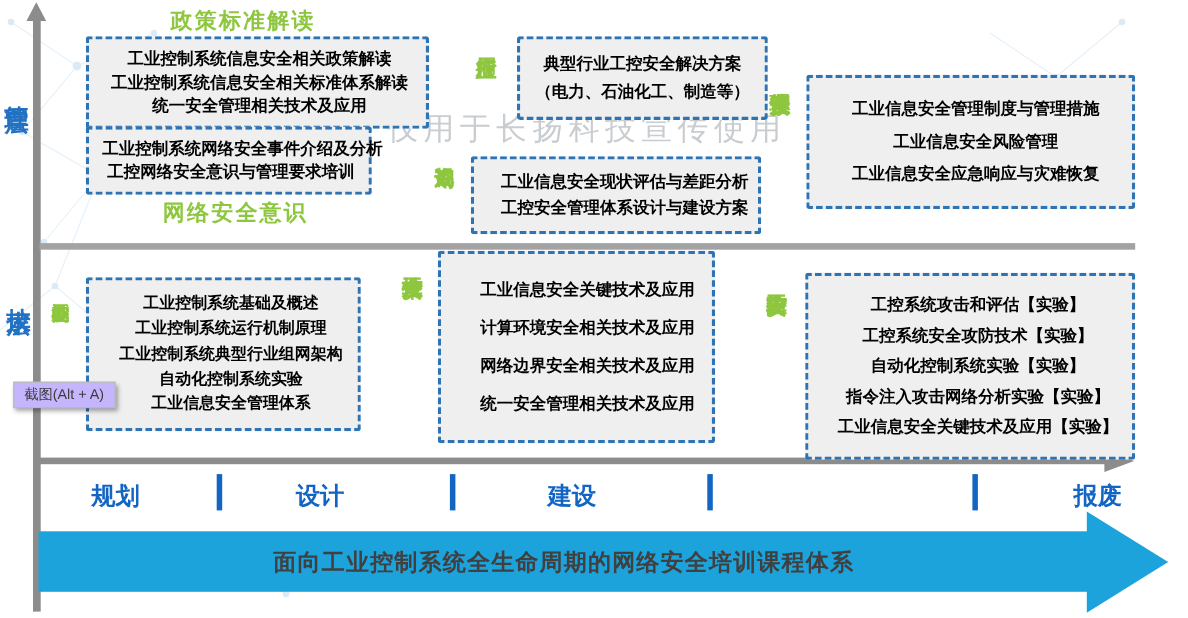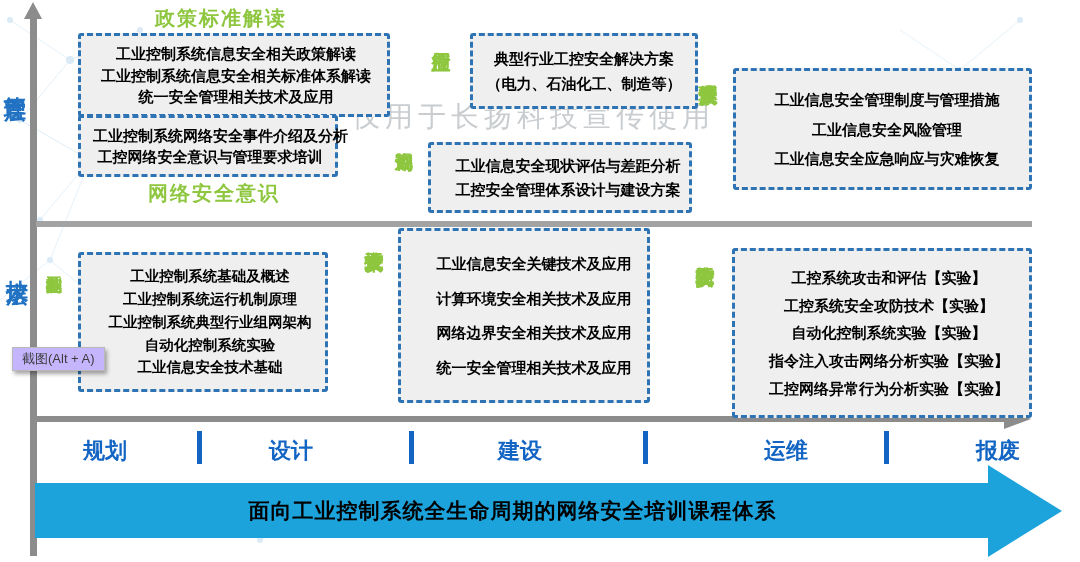--- a/index.html
+++ b/index.html
@@ -34,21 +34,21 @@
   .layer-v{position:absolute;color:#2272c3;font-weight:bold;font-size:22px;writing-mode:vertical-rl;
     text-orientation:upright;letter-spacing:3px;line-height:1;z-index:3;}
   
   .phase{position:absolute;top:436px;width:110px;text-align:center;color:#1365c4;font-weight:bold;font-size:22px;z-index:3;}
   .phase-tick{position:absolute;top:431px;width:5px;height:33px;background:#1365c4;z-index:3;}
   
   .banner-body{position:absolute;left:35px;top:483px;width:955px;height:55px;background:#1ca3dc;z-index:3;
     display:flex;align-items:center;justify-content:center;}
   .banner-head{position:absolute;left:988px;top:464.5px;width:0;height:0;z-index:3;
     border-top:46px solid transparent;border-bottom:46px solid transparent;border-left:74px solid #1ca3dc;}
-  .banner-text{color:#000000;font-size:21px;font-weight:bold;letter-spacing:1px;white-space:nowrap;}
+  .banner-text{color:#404040;font-size:21px;font-weight:bold;letter-spacing:1px;white-space:nowrap;}
   
   .watermark{position:absolute;left:352px;top:98px;color:#c9cdd0;font-size:28px;letter-spacing:5px;
     white-space:nowrap;z-index:1;}
   
   .tooltip{position:absolute;left:12px;top:347px;background:#c4b5fd;border:1px solid #b9b9b9;
     box-shadow:2px 3px 4px rgba(0,0,0,.35);padding:2px 9px;font-size:13px;color:#3c3c3c;
     white-space:nowrap;z-index:6;}
 </style>
 </head>
 <body>
@@ -123,42 +123,41 @@
     <div class="item">工业信息安全管理制度与管理措施</div>
     <div class="item">工业信息安全风险管理</div>
     <div class="item">工业信息安全应急响应与灾难恢复</div>
   </div>
 
   <div class="course-box" style="left:78px;top:252px;width:250px;height:140px;padding:6px 6px 6px 20px;">
     <div class="item" style="font-size:14.5px;">工业控制系统基础及概述</div>
     <div class="item" style="font-size:14.5px;">工业控制系统运行机制原理</div>
     <div class="item" style="font-size:14.5px;">工业控制系统典型行业组网架构</div>
     <div class="item" style="font-size:14.5px;">自动化控制系统实验</div>
-    <div class="item" style="font-size:14.5px;">工业信息安全技术基础</div>
+    <div class="item" style="font-size:14.5px;">工业信息安全管理体系</div>
   </div>
 
   <div class="course-box" style="left:398px;top:228px;width:252px;height:175px;padding:6px 6px 6px 26px;">
     <div class="item">工业信息安全关键技术及应用</div>
     <div class="item">计算环境安全相关技术及应用</div>
     <div class="item">网络边界安全相关技术及应用</div>
     <div class="item">统一安全管理相关技术及应用</div>
   </div>
 
   <div class="course-box" style="left:732px;top:248px;width:300px;height:170px;padding:6px 6px 6px 20px;">
     <div class="item">工控系统攻击和评估【实验】</div>
     <div class="item">工控系统安全攻防技术【实验】</div>
     <div class="item">自动化控制系统实验【实验】</div>
     <div class="item">指令注入攻击网络分析实验【实验】</div>
-    <div class="item">工控网络异常行为分析实验【实验】</div>
+    <div class="item">工业信息安全关键技术及应用【实验】</div>
   </div>
 
   <div class="phase" style="left:50px;">规划</div>
   <div class="phase" style="left:236px;">设计</div>
   <div class="phase" style="left:465px;">建设</div>
-  <div class="phase" style="left:731px;">运维</div>
   <div class="phase" style="left:943px;">报废</div>
   <div class="phase-tick" style="left:197px;"></div>
   <div class="phase-tick" style="left:409px;"></div>
   <div class="phase-tick" style="left:643px;"></div>
   <div class="phase-tick" style="left:884px;"></div>
 
   <div class="banner-body">
     <span class="banner-text">面向工业控制系统全生命周期的网络安全培训课程体系</span>
   </div>
   <div class="banner-head"></div>

